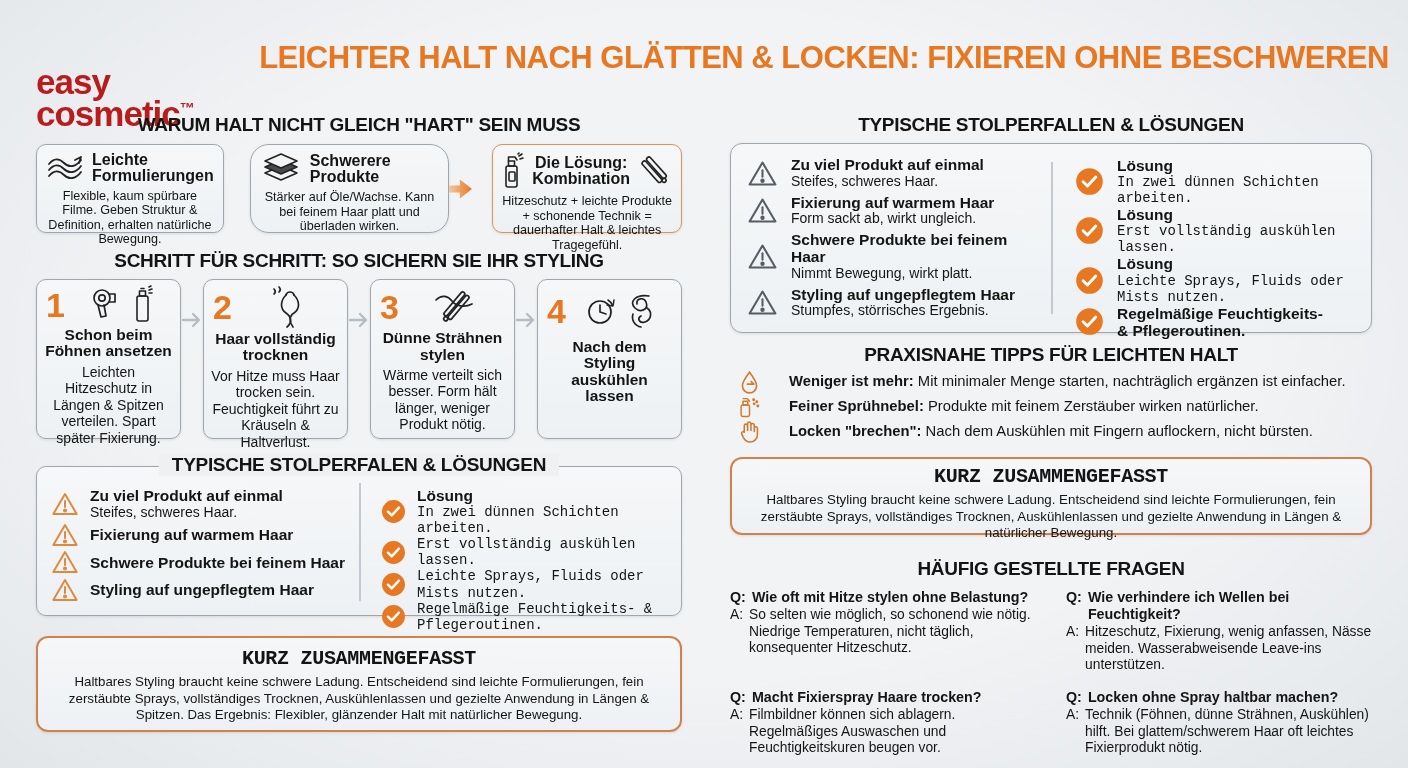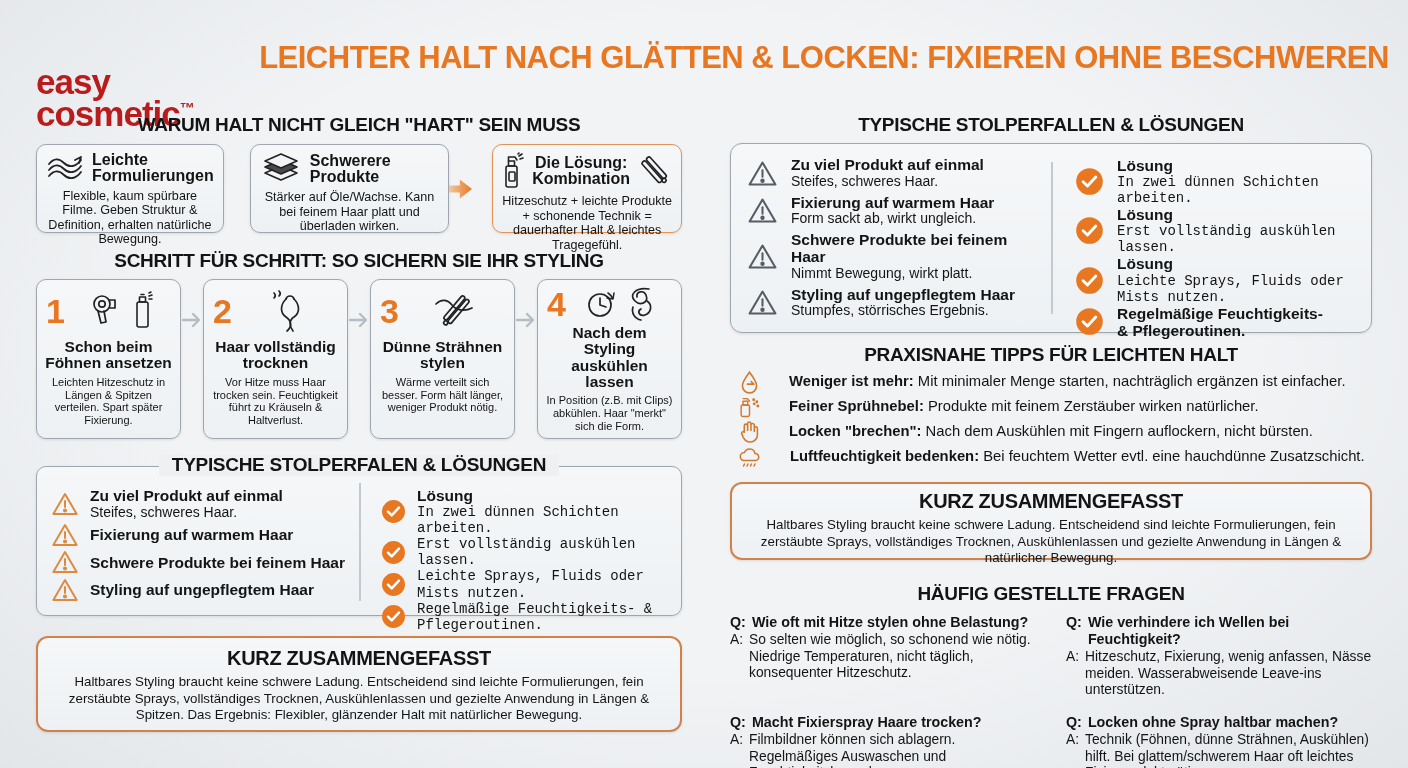--- a/index.html
+++ b/index.html
@@ -23,54 +23,54 @@
     border:1.5px solid #9ea7af; border-radius:10px;
     box-shadow:0 1px 3px rgba(0,0,0,.10);
   }
   svg { display:block; }
   
   .left-col  { position:absolute; left:36px;  top:114px; width:646px; }
   .right-col { position:absolute; left:730px; top:114px; width:642px; }
 
   .why-row { display:flex; margin-top:8px; height:89px; }
   .card { padding:7px 9px 6px; display:flex; flex-direction:column; }
-  .card1 { width:197px; } .card2 { width:224px; margin-left:26px; } .card3 { width:197px; border-color:#e09257;margin-left:20px; }
+  .card1 { width:197px; } .card2 { width:224px; margin-left:26px;border-radius:19px; } .card3 { width:197px; border-color:#e09257;margin-left:20px; }
   .card-head { display:flex; align-items:center; justify-content:center; gap:8px; }
   .card-title { font-weight:bold; font-size:16px; line-height:1.02; text-align:left; }
   .card3 .card-title { text-align:center; }
   .card-body { font-size:12.6px; line-height:1.16; text-align:center; margin-top:4px; }
   .arrow-zone { width:23px; display:flex; align-items:center; justify-content:center; overflow:visible; }
 
   .steps-h2 { margin-top:17px; }
   .steps-row { display:flex; margin-top:7px; height:160px; }
   .stepcard { width:145px; padding:5px 7px; display:flex; flex-direction:column; }
   .step-gap { flex:1; display:flex; justify-content:center; }
   .step-gap svg { margin-top:32px; }
   .step-head { display:flex; align-items:center; height:52px; }
   .step-num { color:#e87722; font-weight:bold; font-size:34px; line-height:1; margin:0 4px 0 2px; }
   .step-icons { flex:1; display:flex; align-items:center; justify-content:center; gap:5px; }
   .step-title { font-weight:bold; font-size:15.5px; line-height:1.05; text-align:center; margin-top:2px; }
-  .step-body { font-size:11px; line-height:1.18; text-align:center; margin-top:4px; }
+  .step-body { font-size:14px; line-height:1.18; text-align:center; margin-top:4px; }
 
   .pitbox { margin-top:27px; height:150px; position:relative; display:flex; }
   .pit-legend { position:absolute; top:-13px; left:0; right:0; text-align:center; }
   .pit-legend span { display:inline-block; background:#eef0f2; padding:0 13px; }
   .pit-divider { position:absolute; left:50%; top:16px; bottom:14px; width:1.5px; background:#c3c9cf; }
   .pit-col { width:50%; padding:20px 8px 12px 14px; display:flex; flex-direction:column; justify-content:space-between; }
   .pit-col.sols { padding-left:22px; }
   .warn-row, .sol-row { display:flex; align-items:center; gap:11px; }
   .warn-title { font-weight:bold; font-size:15.5px; line-height:1.1; }
   .warn-sub { font-size:14px; line-height:1.15; }
   .warn-sub:empty, .sol-title:empty, .sol-text:empty { display:none; }
   .sol-title { font-weight:bold; font-size:15.5px; line-height:1.1; }
   .sol-text { font-size:14px; line-height:1.15;font-family:Liberation Mono, monospace; }
 
   .sumbox { margin-top:20px; height:96px; border:2px solid #d0824a; border-radius:12px;
             text-align:center; padding:9px 14px 6px; }
-  .sum-h { font-weight:bold; font-size:20px; letter-spacing:-.3px; }
+  .sum-h { font-weight:bold; font-size:20px; letter-spacing:-.3px;font-family:Liberation Mono, monospace; }
   .sum-body { font-size:13.3px; line-height:1.25; margin:4px auto 0; max-width:600px; }
 
   
   .rpit-box { margin-top:7px; height:190px; position:relative; display:flex;
               background:linear-gradient(#f5f7f9,#eef1f3); border:1.5px solid #9ea7af;
               border-radius:12px; box-shadow:0 1px 3px rgba(0,0,0,.10); }
   .rpit-divider { position:absolute; left:50%; top:18px; bottom:18px; width:1.5px; background:#c3c9cf; }
   .rpit-col { width:50%; padding:13px 8px 13px 16px; display:flex; flex-direction:column; justify-content:space-between; }
   .rpit-col.sols { padding-left:24px; }
   .rwarn { display:flex; align-items:center; gap:13px; }
@@ -273,21 +273,20 @@
           <span>
             <svg width="34" height="38" viewBox="0 0 34 38" fill="none" stroke="#222" stroke-width="1.7" stroke-linecap="round">
               <path d="M26 4 C12 2,6 10,12 16 C17 21,26 18,23 10 C21 5,13 6,14 12"></path>
               <path d="M24 16 C30 20,28 28,22 30 C16 32,14 26,18 24"></path>
               <path d="M10 22 C8 28,12 34,18 35"></path>
             </svg>
           </span>
         </div>
       </div>
       <div class="step-title">Nach dem Styling auskühlen lassen</div>
-      <div class="step-body">In Position (z.B. mit Clips) abkühlen. Haar "merkt" sich die Form.</div>
     </div>
   </div>
 
   <div class="pitbox">
     <div class="pit-legend h2"><span>TYPISCHE STOLPERFALEN &amp; LÖSUNGEN</span></div>
     <div class="pit-divider"></div>
 
     <div class="pit-col">
       <div class="warn-row">
         <span class="tri" style="color:#dd8a3f">
@@ -542,29 +541,20 @@
       <div class="tip-text"><span class="tip-lead">Feiner Sprühnebel:</span> <span>Produkte mit feinem Zerstäuber wirken natürlicher.</span></div>
     </div>
     <div class="tip-row">
       <span>
         <svg width="23" height="25" viewBox="0 0 22 24" fill="none" stroke="#d2792f" stroke-width="1.5" stroke-linecap="round" stroke-linejoin="round">
           <path d="M6 12 V6.5 a1.6 1.6 0 0 1 3.2 0 V11 V4.5 a1.6 1.6 0 0 1 3.2 0 V11 V6 a1.6 1.6 0 0 1 3.2 0 V12 V9 a1.5 1.5 0 0 1 3 0 v6 c0 4 -3 7 -7 7 c-3.4 0 -5.2 -1.6 -6.6 -4.4 L3.5 14 a1.5 1.5 0 0 1 2.5 -1.4 Z"></path>
         </svg>
       </span>
       <div class="tip-text"><span class="tip-lead">Locken "brechen":</span> <span>Nach dem Auskühlen mit Fingern auflockern, nicht bürsten.</span></div>
     </div>
-    <div class="tip-row">
-      <span>
-        <svg width="24" height="23" viewBox="0 0 24 22" fill="none" stroke="#d2792f" stroke-width="1.5" stroke-linecap="round">
-          <path d="M6 15 a4 4 0 0 1 .5 -8 a5.5 5.5 0 0 1 10.5 1 a3.5 3.5 0 0 1 .5 7 Z"></path>
-          <path d="M6.5 18.5 L5.5 20.5 M10 18.5 L9 20.5 M13.5 18.5 L12.5 20.5 M17 18.5 L16 20.5"></path>
-        </svg>
-      </span>
-      <div class="tip-text"><span class="tip-lead">Luftfeuchtigkeit bedenken:</span> <span>Bei feuchtem Wetter evtl. eine hauchdünne Zusatzschicht.</span></div>
-    </div>
   </div>
 
   <div class="rsum">
     <div class="sum-h">KURZ ZUSAMMENGEFASST</div>
     <div class="sum-body" style="max-width:620px">Haltbares Styling braucht keine schwere Ladung. Entscheidend sind leichte Formulierungen, fein zerstäubte Sprays, vollständiges Trocknen, Auskühlenlassen und gezielte Anwendung in Längen &amp; natürlicher Bewegung.</div>
   </div>
 
   <div class="h2 faq-h2">HÄUFIG GESTELLTE FRAGEN</div>
 
   <div class="faq-grid">

